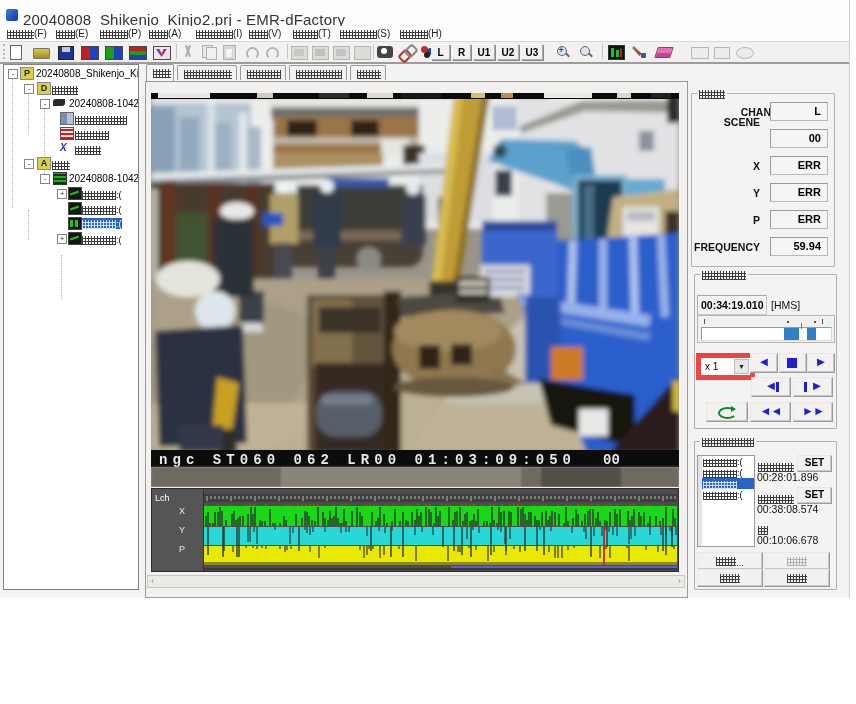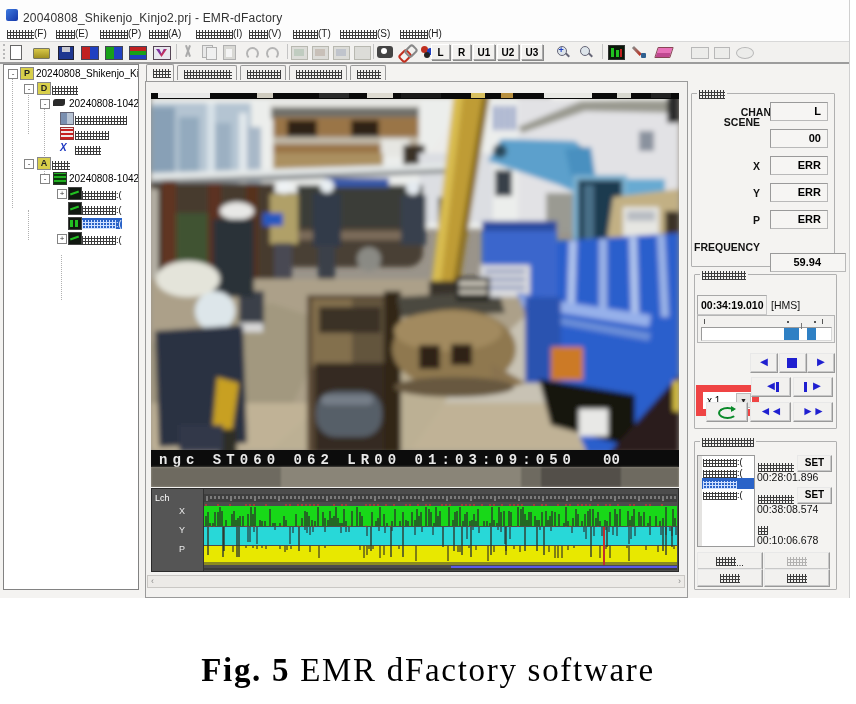--- a/index.html
+++ b/index.html
@@ -10,21 +10,21 @@
 .jp{display:inline-block;vertical-align:middle;height:9px;
  background:repeating-linear-gradient(90deg,#3c3c3c 0 1px,transparent 1px 3px),
             repeating-linear-gradient(0deg,#3c3c3c 0 1px,transparent 1px 3px);}
 .jps{display:inline-block;vertical-align:middle;height:8px;
  background:repeating-linear-gradient(90deg,#3c3c3c 0 1px,transparent 1px 3px),
             repeating-linear-gradient(0deg,#3c3c3c 0 1px,transparent 1px 3px);}
 
 #titlebar{position:absolute;left:0;top:0;width:849px;height:26px;background:#fdfdfd;}
 #appicon{position:absolute;left:6px;top:9px;width:12px;height:12px;border-radius:2px;
  background:linear-gradient(135deg,#3d7ae0,#1536a8);}
-#titletxt{position:absolute;left:23px;top:11px;font-size:12px;color:#333;letter-spacing:.2px;}
+#titletxt{position:absolute;left:23px;top:11px;font-size:15px;color:#333;letter-spacing:.2px;}
 #menubar{position:absolute;left:0;top:26px;width:849px;height:15px;background:#fdfdfd;
  border-bottom:1px solid #d8d8d8;font-size:10px;color:#222;}
 .mi{position:absolute;top:2px;}
 #toolbar{position:absolute;left:0;top:42px;width:849px;height:20px;background:#f2f1ef;
  border-bottom:2px solid #9c9c9c;}
 
 #tree{position:absolute;left:3px;top:64px;width:134px;height:524px;background:#fff;
  border:1px solid #828282;overflow:hidden;font-size:10px;color:#000;}
 .trow{position:absolute;height:13px;white-space:nowrap;}
 .pm{position:absolute;width:8px;height:8px;border:1px solid #848484;background:#fff;
@@ -430,39 +430,39 @@
   <div class="vbox" style="left:770px;top:102px;width:50px;height:15px;padding:2px 6px 0 0">L</div>
   <div class="rlabel" style="left:660px;top:116px;width:100px">SCENE</div>
   <div class="vbox" style="left:770px;top:129px;width:50px;height:15px;padding:2px 6px 0 0">00</div>
   <div class="rlabel" style="left:660px;top:160px;width:100px">X</div>
   <div class="vbox" style="left:770px;top:156px;width:50px;height:15px;padding:2px 6px 0 0">ERR</div>
   <div class="rlabel" style="left:660px;top:187px;width:100px">Y</div>
   <div class="vbox" style="left:770px;top:183px;width:50px;height:15px;padding:2px 6px 0 0">ERR</div>
   <div class="rlabel" style="left:660px;top:214px;width:100px">P</div>
   <div class="vbox" style="left:770px;top:210px;width:50px;height:15px;padding:2px 6px 0 0">ERR</div>
   <div class="rlabel" style="left:660px;top:241px;width:100px">FREQUENCY</div>
-  <div class="vbox" style="left:770px;top:253px;width:50px;height:15px;padding:2px 24px 0 0">59.94</div>
+  <div class="vbox" style="left:770px;top:237px;width:50px;height:15px;padding:2px 6px 0 0">59.94</div>
 
   <div class="fieldset" style="left:694px;top:274px;width:141px;height:153px">
     <div class="fslabel"><i class="jp" style="width:44px"></i></div>
   </div>
   <div class="abs" style="left:697px;top:295px;width:68px;height:18px;border-bottom:1px solid #c8c8c8;border-right:1px solid #c8c8c8;border-top:1px solid #a8a8a8;border-left:1px solid #a8a8a8;"></div>
   <div class="abs" style="left:701px;top:299px;font-size:10.5px;font-weight:bold;letter-spacing:0;">00:34:19.010</div>
   <div class="abs" style="left:771px;top:299px;font-size:10.5px;color:#111;">[HMS]</div>
   <div class="abs" style="left:697px;top:315px;width:136px;height:26px;border:1px solid #b5b5b5;background:#f2f1ef;">
     <div class="abs" style="left:6px;top:3px;width:1px;height:5px;background:#555"></div>
     <div class="abs" style="left:89px;top:5px;width:2px;height:2px;background:#555"></div>
     <div class="abs" style="left:116px;top:5px;width:2px;height:2px;background:#555"></div>
     <div class="abs" style="left:124px;top:3px;width:1px;height:5px;background:#555"></div>
     <div class="abs" style="left:3px;top:11px;width:129px;height:12px;background:#fff;border:1px solid #9a9a9a;border-bottom-color:#d8d8d8;border-right-color:#d8d8d8;"></div>
     <div class="abs" style="left:86px;top:12px;width:15px;height:12px;background:#2f80c4;"></div>
     <div class="abs" style="left:109px;top:12px;width:9px;height:12px;background:#2f80c4;"></div>
     <div class="abs" style="left:103px;top:7px;width:1px;height:6px;background:#777"></div>
   </div>
-  <div class="abs" style="left:696px;top:353px;width:49px;height:17px;background:#fff;border:7px solid #ef4444;font-size:10px;margin-top:32px;">
+  <div class="abs" style="left:696px;top:353px;width:49px;height:17px;background:#fff;border:5px solid #ef4444;font-size:10px;">
     <span style="position:absolute;left:4px;top:3px">x 1</span>
     <div class="abs" style="right:1px;top:1px;width:13px;height:13px;background:#e8e7e5;border:1px solid #bbb;font-size:7px;text-align:center;line-height:13px;color:#222">▼</div>
   </div>
   <div class="btn" style="left:750px;top:353px;width:26px;height:18px;font-size:13px;line-height:16px;"><span class="bluetri">◄</span></div>
   <div class="btn" style="left:779px;top:353px;width:26px;height:18px;">
         <div class="abs" style="left:7px;top:4px;width:10px;height:10px;background:#1f1fd0"></div>
       </div>
   <div class="btn" style="left:807px;top:353px;width:26px;height:18px;font-size:13px;line-height:16px;"><span class="bluetri">►</span></div>
   <div class="btn" style="left:751px;top:377px;width:38px;height:18px;font-size:13px;line-height:16px;"><span class="bluetri">◄</span><i style="position:absolute;left:24px;top:4px;width:3px;height:10px;background:#1f1fd0"></i></div>
   <div class="btn" style="left:793px;top:377px;width:38px;height:18px;font-size:13px;line-height:16px;"><i style="position:absolute;left:10px;top:4px;width:3px;height:10px;background:#1f1fd0"></i><span class="bluetri" style="margin-left:8px">►</span></div>
@@ -490,13 +490,12 @@
   <div class="abs" style="left:758px;top:490px;"><i class="jp" style="width:36px"></i></div>
   <div class="btn" style="left:797px;top:487px;width:33px;height:15px;font-size:10px;font-weight:bold;line-height:14px;">SET</div>
   <div class="abs" style="left:757px;top:503px;font-size:10.5px;color:#111;">00:38:08.574</div>
   <div class="abs" style="left:758px;top:521px;"><i class="jp" style="width:10px"></i></div>
   <div class="abs" style="left:757px;top:534px;font-size:10.5px;color:#111;">00:10:06.678</div>
   <div class="btn" style="left:697px;top:552px;width:64px;height:16px;line-height:15px;"><i class="jp" style="width:20px"></i><span style="font-size:9px">...</span></div>
   <div class="btn" style="left:764px;top:552px;width:64px;height:16px;line-height:15px;"><i class="jp" style="width:20px;opacity:.35"></i></div>
   <div class="btn" style="left:697px;top:569px;width:64px;height:16px;line-height:15px;"><i class="jp" style="width:20px"></i></div>
   <div class="btn" style="left:764px;top:569px;width:64px;height:16px;line-height:15px;"><i class="jp" style="width:20px"></i></div>
 </div>
-<div id="caption"><b>Fig. 5</b> EMR dFactory software</div>
 </div>
 </body></html>

